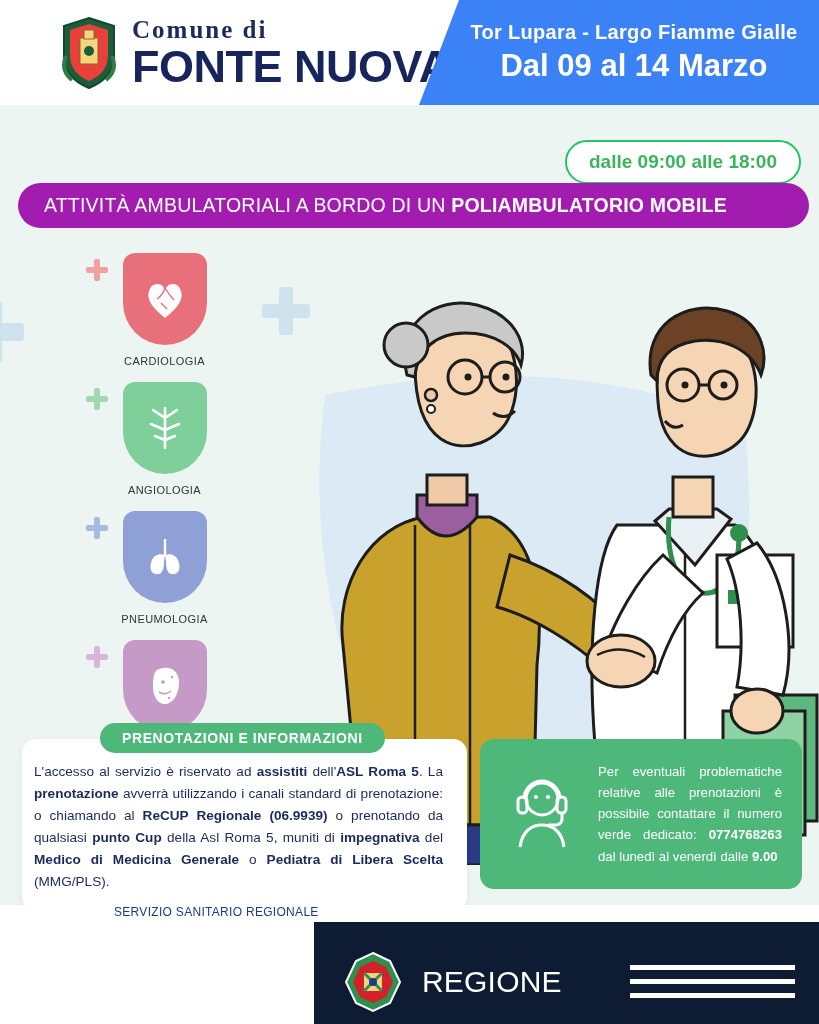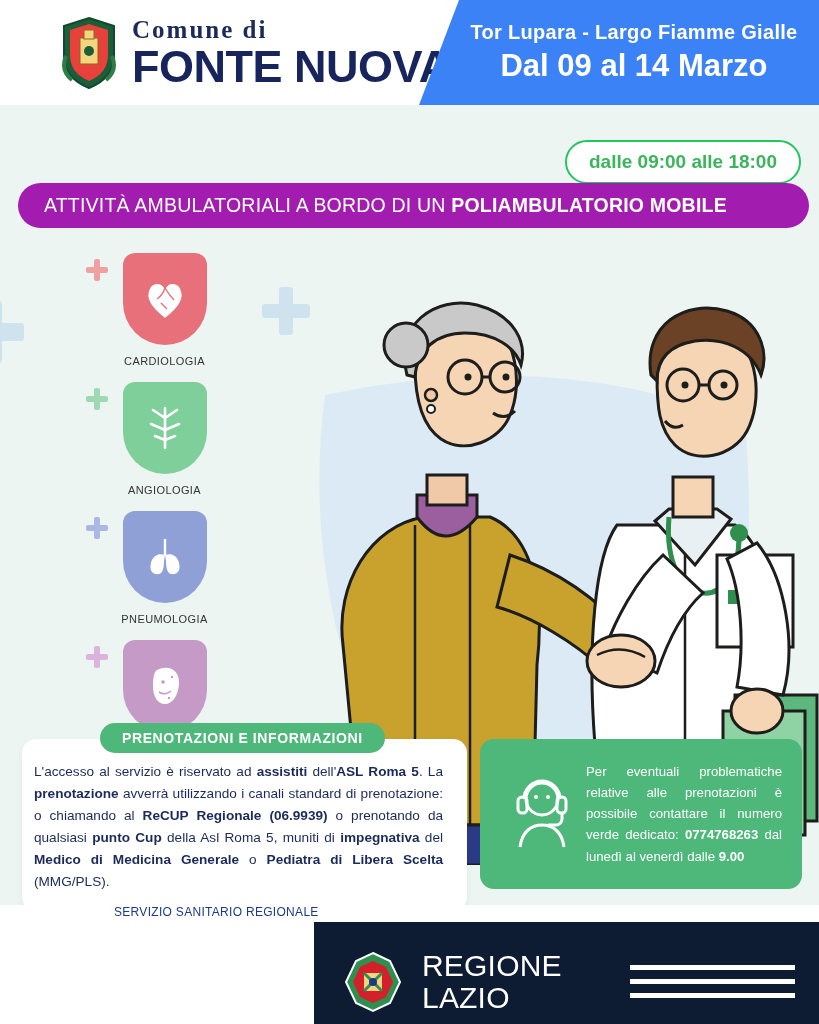--- a/index.html
+++ b/index.html
@@ -180,21 +180,21 @@
     width: 322px;
     background: #4db87a;
     border-radius: 14px;
     padding: 22px 20px;
     color: #ffffff;
     font-size: 13.2px;
     line-height: 1.6;
     text-align: justify;
     display: flex;
     align-items: center;
-    gap: 2px;
+    gap: 14px;
   }
   .headset-icon { flex: 0 0 84px; }
   .headset-icon svg { width: 84px; height: 84px; }
   .info-right b { font-weight: bold; }
 
   
   .footer {
     position: relative;
     height: 119px;
     background: #ffffff;
@@ -445,21 +445,20 @@
       <svg viewBox="0 0 62 62">
         <polygon points="31,2 48,10 58,31 48,52 31,60 14,52 4,31 14,10" fill="#2f8f4e" stroke="#fff" stroke-width="2"></polygon>
         <polygon points="31,10 44,16 51,31 44,46 31,52 18,46 11,31 18,16" fill="#d3202a"></polygon>
         <rect x="22" y="22" width="18" height="18" fill="#f4d47c"></rect>
         <path d="M22 22 L40 40 M40 22 L22 40" stroke="#2f8f4e" stroke-width="3"></path>
         <circle cx="31" cy="31" r="4" fill="#1b3a8a"></circle>
       </svg>
     </div>
     <div class="regione-text">
       <div>REGIONE</div>
-      <div>LAZIO</div>
     </div>
     <div class="regione-bars">
       <span></span>
         <span></span>
         <span></span>
     </div>
   </div>
 </div>
 
 </body></html>

